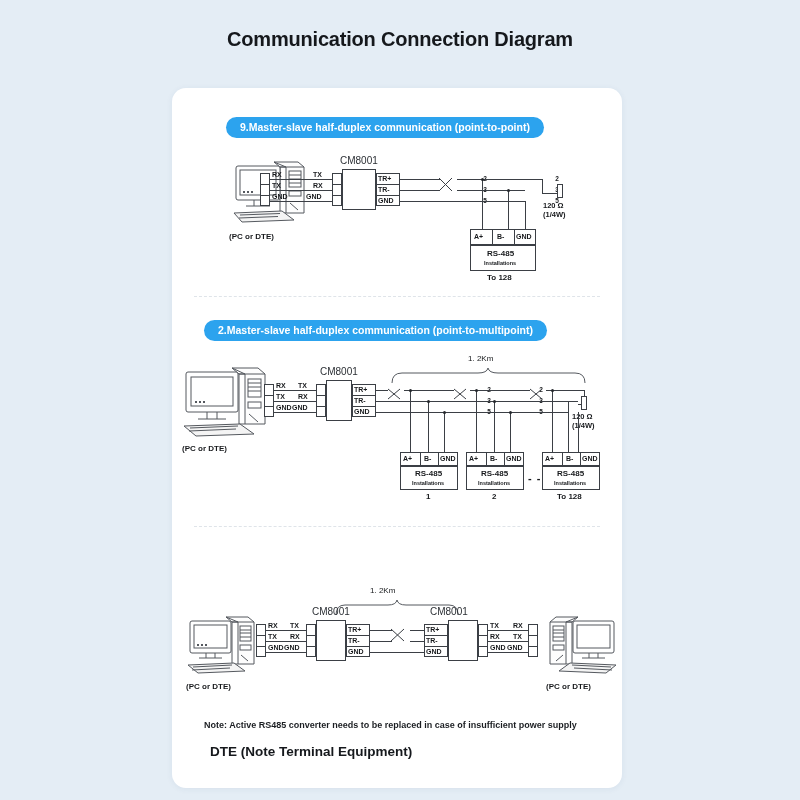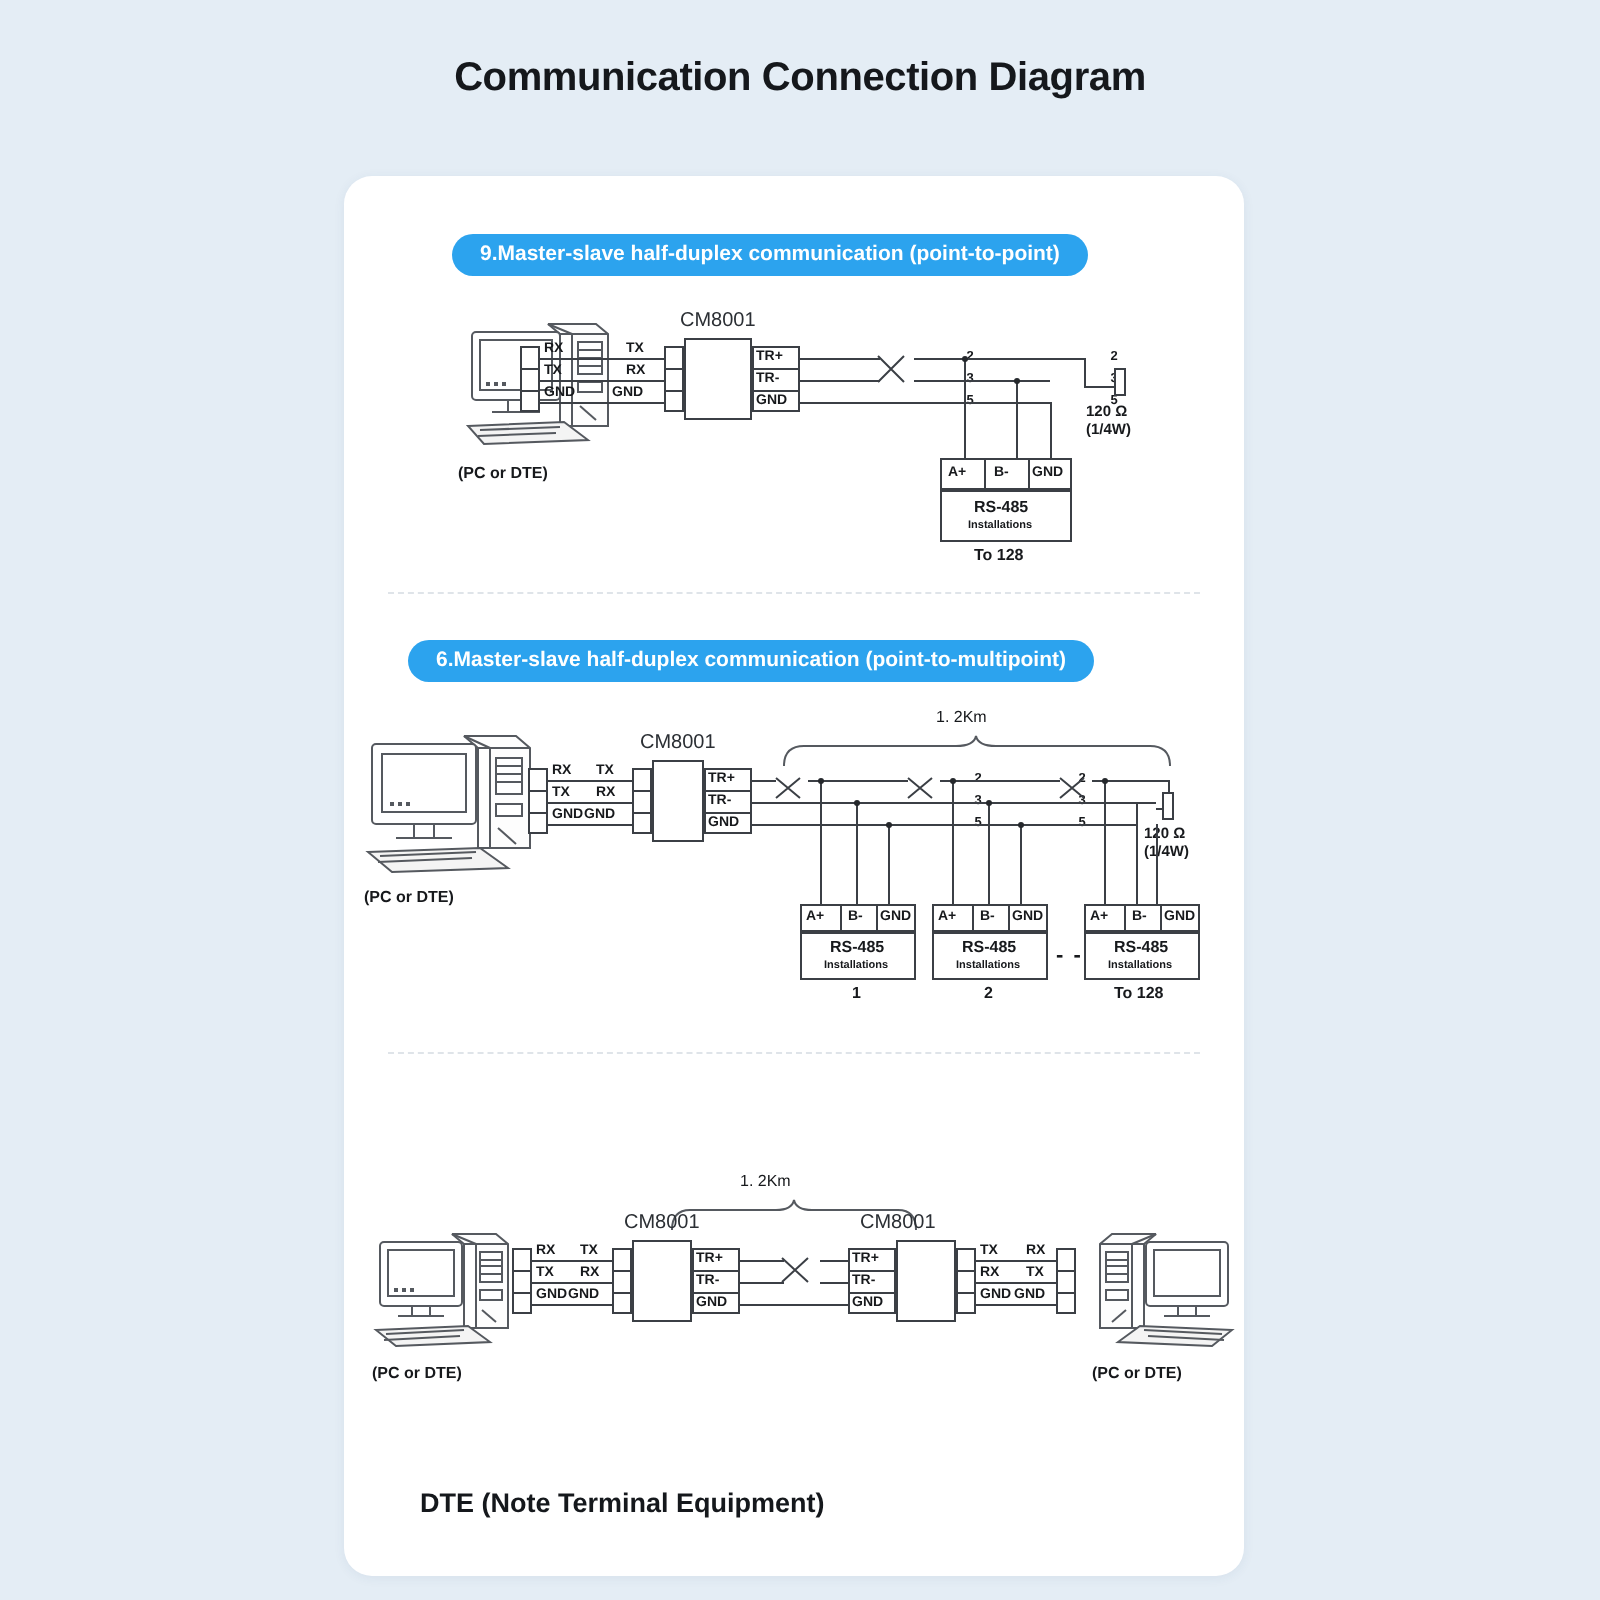--- a/index.html
+++ b/index.html
@@ -187,21 +187,21 @@
       <div class="lbl" style="left:325px;top:77px;">B-</div>
       <div class="lbl" style="left:344px;top:77px;">GND</div>
       <div class="bx" style="left:298px;top:89px;width:66px;height:26px;"></div>
       <div class="lbl" style="left:315px;top:93px;font-size:8px;">RS-485</div>
       <div class="lbl" style="left:312px;top:104px;font-size:5.5px;">Installations</div>
       <div class="idx" style="left:315px;top:117px;">To 128</div>
     </div>
 
     <div class="divider" style="top:208px;"></div>
 
-    <div class="pill" style="left:32px;top:232px;">6.Master-slave half-duplex communication (point-to-multipoint)</div>
+    <div class="pill" style="left:32px;top:232px;">2.Master-slave half-duplex communication (point-to-multipoint)</div>
 
     <div class="sec" style="left:0;top:268px;width:450px;height:160px;">
 
       <svg width="100" height="80" style="position:absolute;left:8px;top:8px;">
         <g fill="none" stroke="#55595f" stroke-width="1">
           <path d="M52 4 L78 4 L85 10 L85 60 L65 60 L65 10 Z" fill="#fdfdfd"></path>
           <path d="M52 4 L59 10 L85 10"></path>
           <path d="M65 10 L59 10 L59 60 L65 60"></path>
           <rect x="68" y="15" width="13" height="18" fill="#fff"></rect>
           <path d="M68 19 h13 M68 23 h13 M68 27 h13"></path>
@@ -482,16 +482,17 @@
           <path d="M22 39 L22 44 M31 39 L31 44"></path>
           <path d="M15 44 L38 44"></path>
           <path d="M4 51 L50 49 L61 57 L14 59 Z" fill="#f4f4f4"></path>
           <path d="M9 53 L48 51"></path>
             <path d="M8 56 L46 54"></path>
         </g>
       </svg>
       <div class="pcname" style="left:374px;top:96px;">(PC or DTE)</div>
     </div>
 
+    <div class="note" style="left:32px;top:632px;">Note: Active RS485 converter needs to be replaced in case of insufficient power supply</div>
     <div class="dte-note" style="left:38px;top:656px;">DTE (Note Terminal Equipment)</div>
 
   </div>
 </div>
 
 </body></html>

